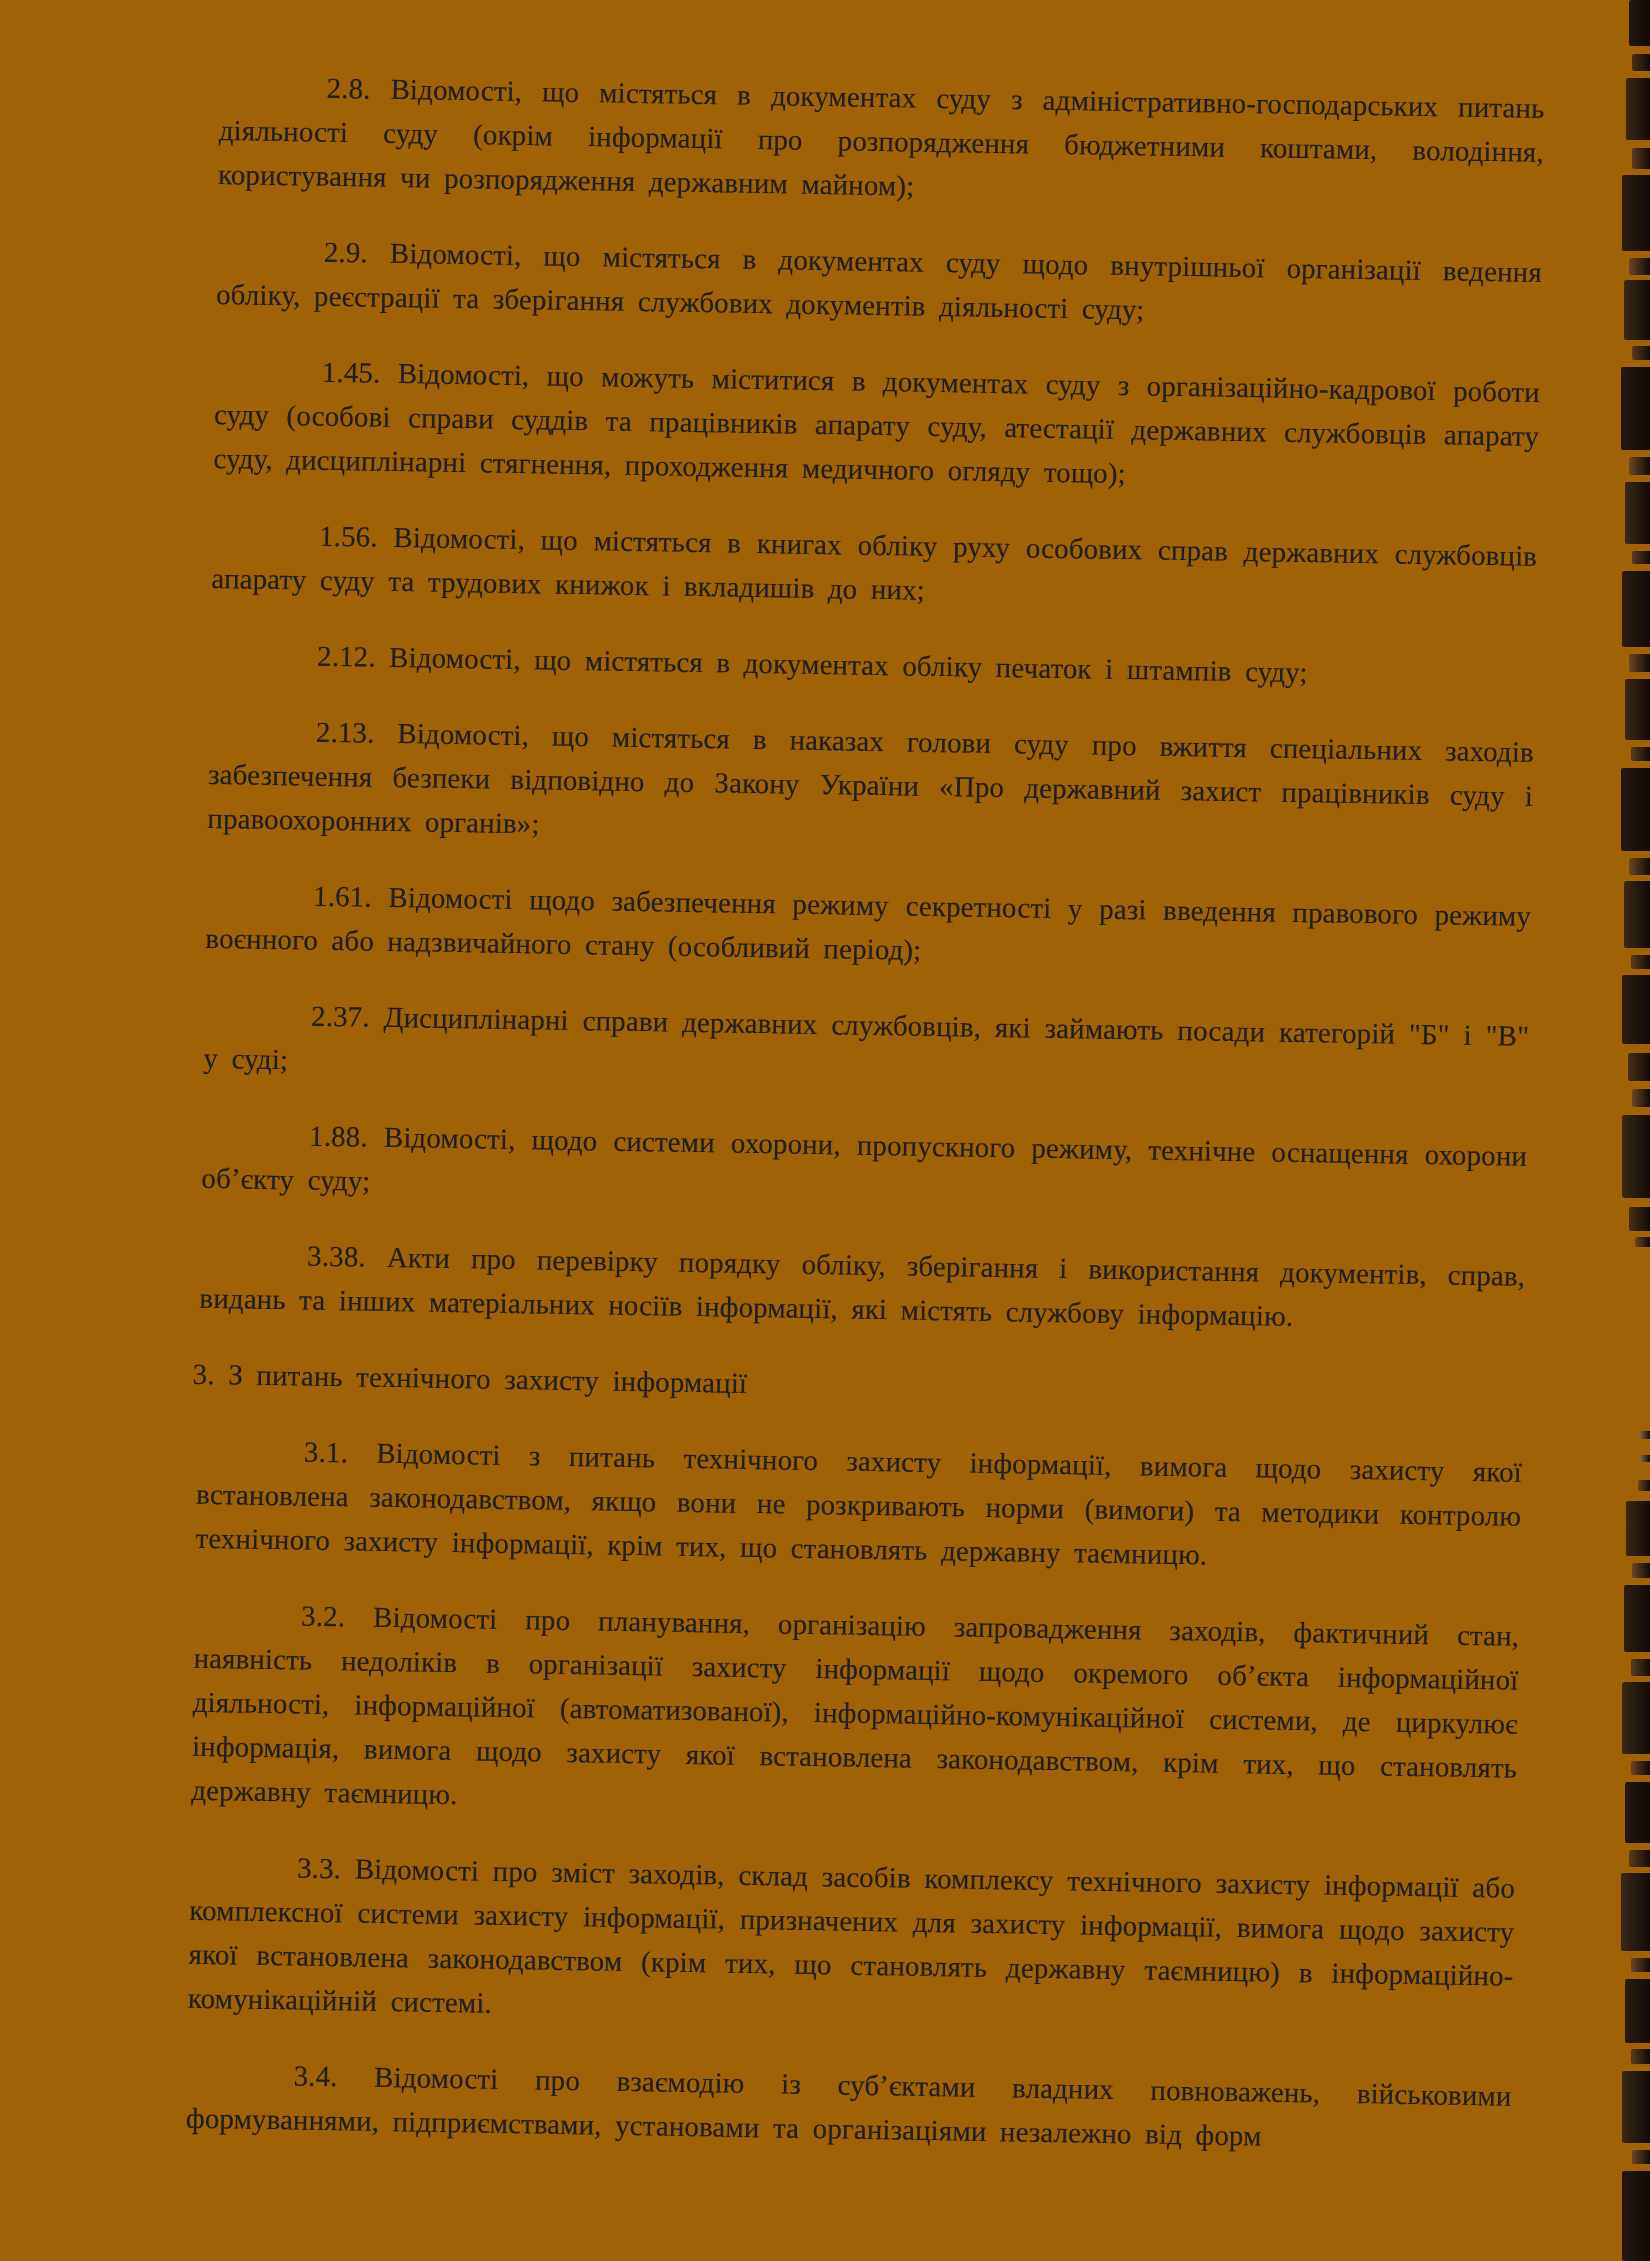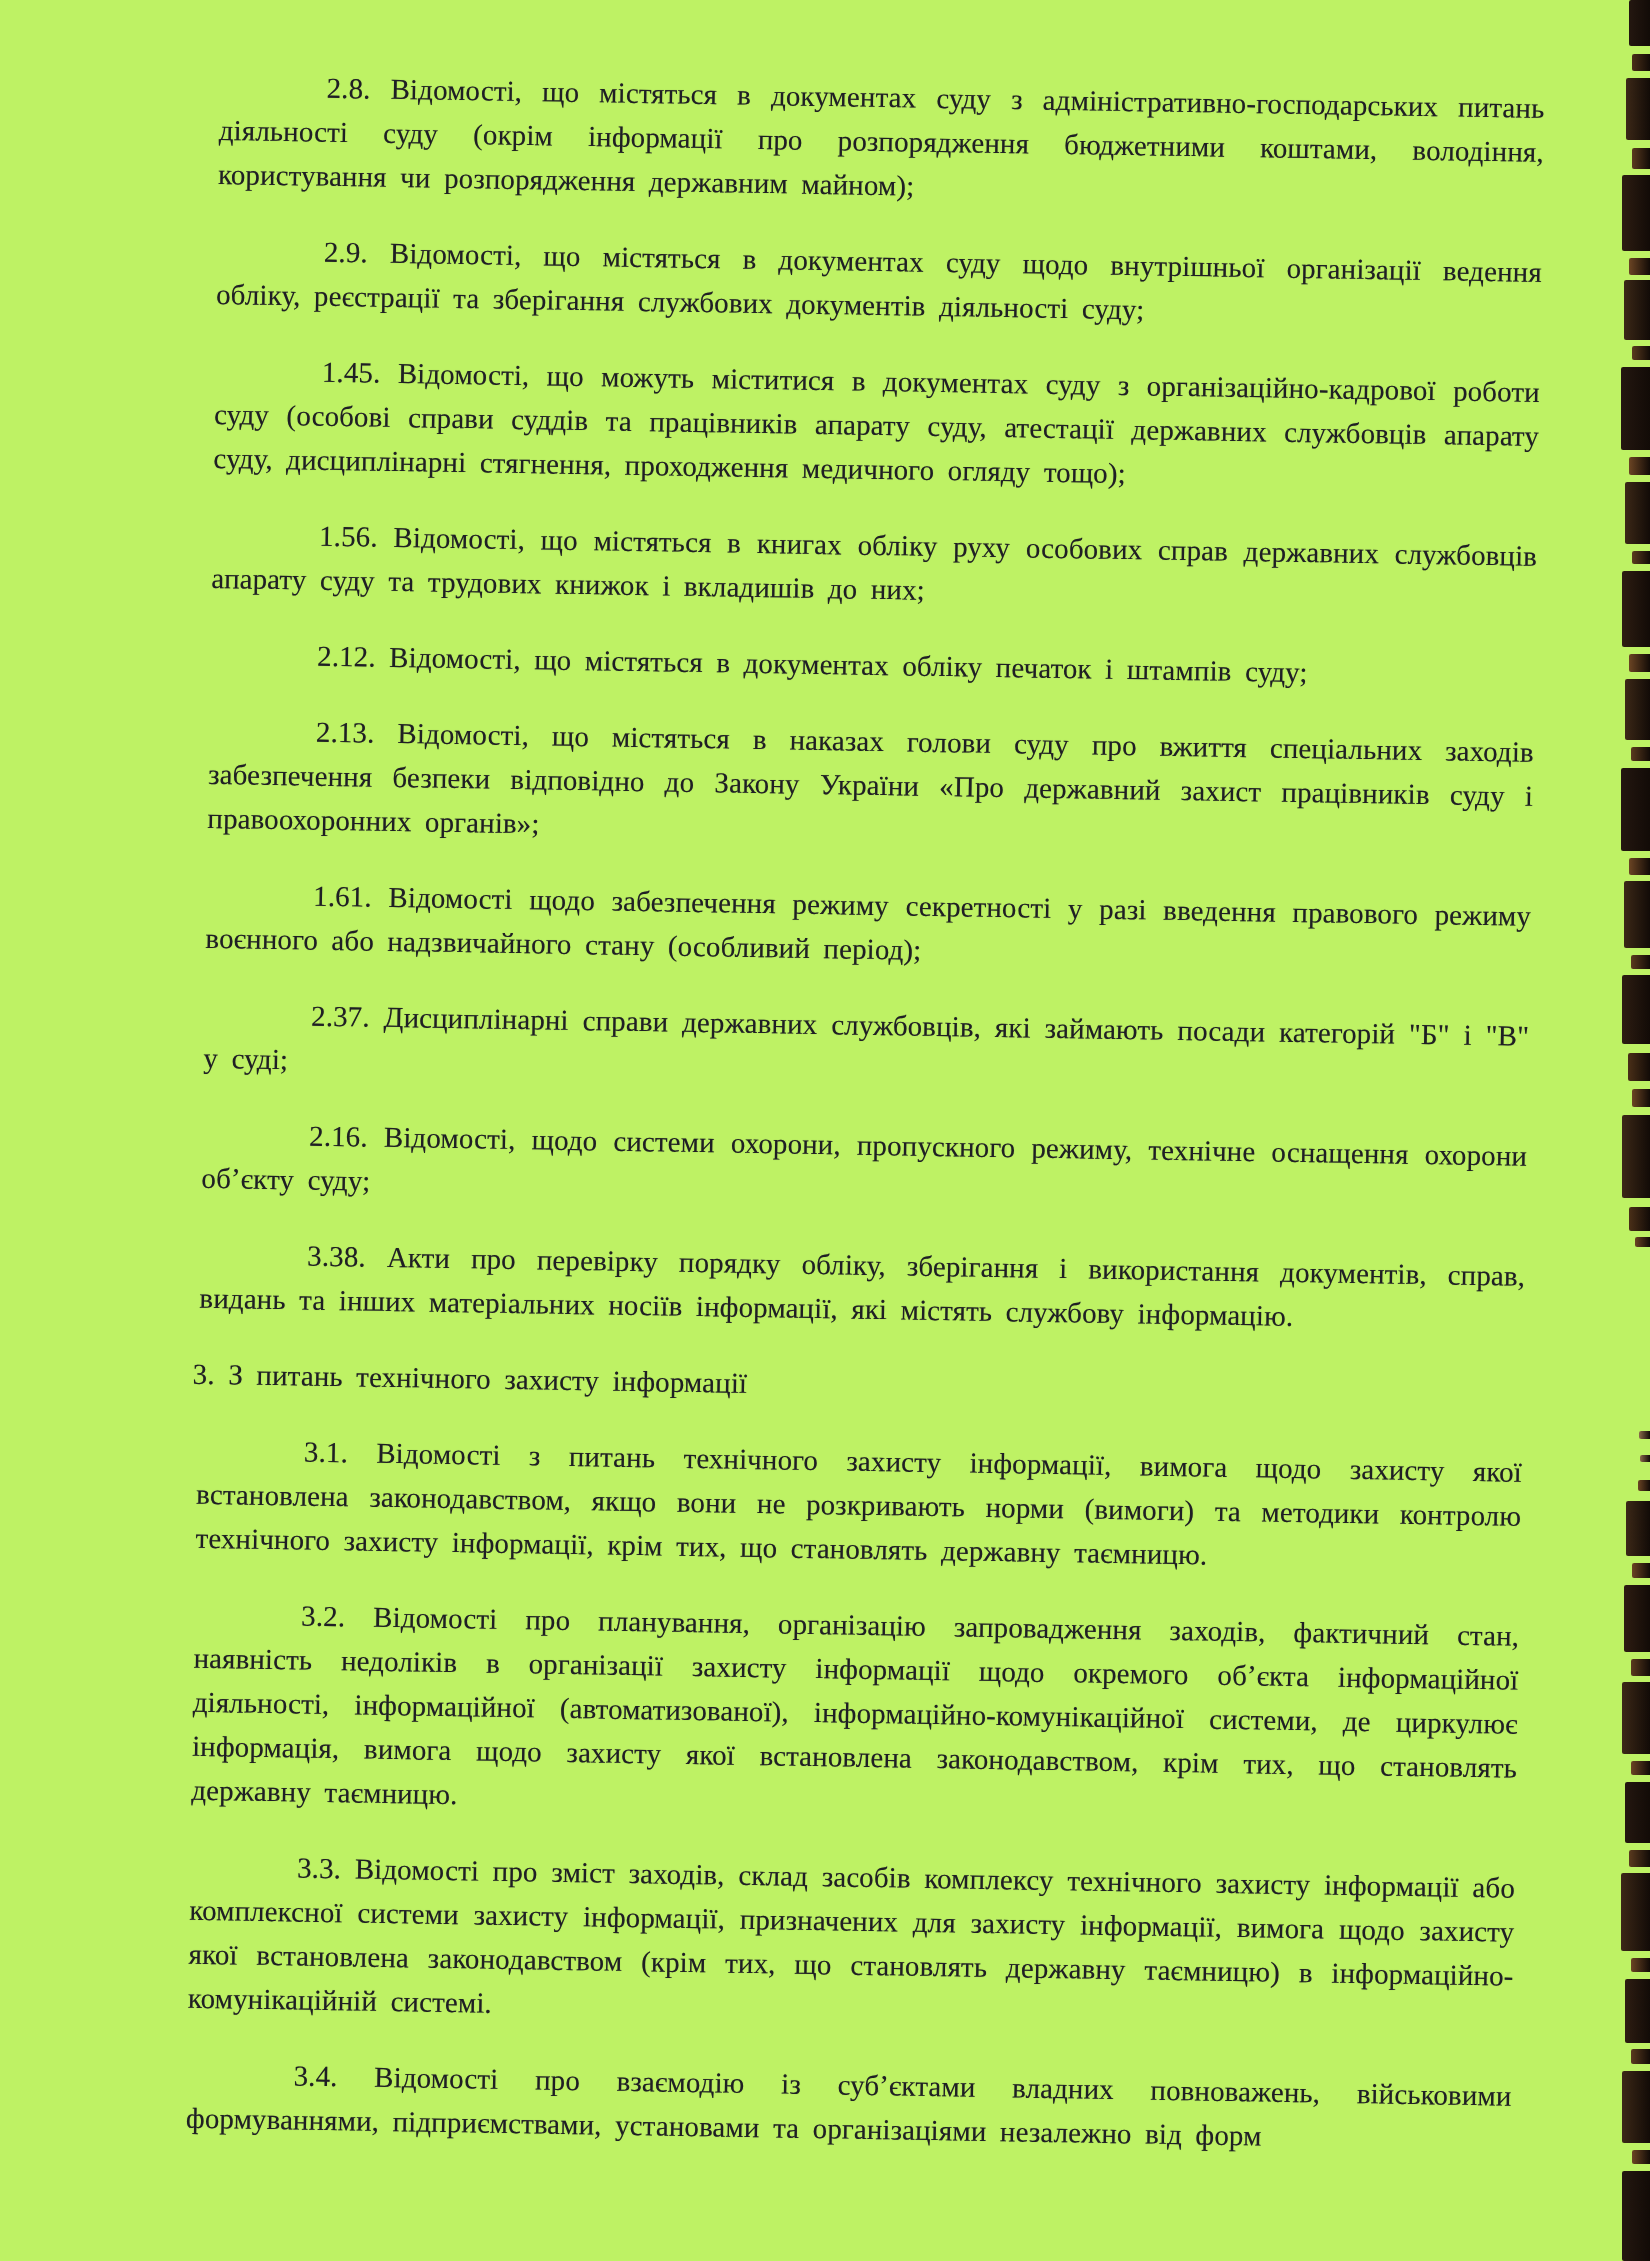--- a/index.html
+++ b/index.html
@@ -9,21 +9,21 @@
   }
   body {
     width: 1650px;
     height: 2261px;
     position: relative;
     overflow: hidden;
   }
   .page {
     position: absolute;
     inset: 0;
-    background: #bef264;
+    background: #a16207;
   }
   .page-text {
     position: absolute;
     left: 220px;
     top: 64px;
     width: 1325px;
     font-family: "Liberation Serif", "DejaVu Serif", serif;
     font-size: 29px;
     line-height: 44px;
     color: #1f1f24;
@@ -64,21 +64,21 @@
 
   <div class="page-text">
     <p class="para"><span>2.8.</span> <span>Відомості, що містяться в документах суду з адміністративно-господарських питань діяльності суду (окрім інформації про розпорядження бюджетними коштами, володіння, користування чи розпорядження державним майном);</span></p>
     <p class="para"><span>2.9.</span> <span>Відомості, що містяться в документах суду щодо внутрішньої організації ведення обліку, реєстрації та зберігання службових документів діяльності суду;</span></p>
     <p class="para"><span>1.45.</span> <span>Відомості, що можуть міститися в документах суду з організаційно-кадрової роботи суду (особові справи суддів та працівників апарату суду, атестації державних службовців апарату суду, дисциплінарні стягнення, проходження медичного огляду тощо);</span></p>
     <p class="para"><span>1.56.</span> <span>Відомості, що містяться в книгах обліку руху особових справ державних службовців апарату суду та трудових книжок і вкладишів до них;</span></p>
     <p class="para"><span>2.12.</span> <span>Відомості, що містяться в документах обліку печаток і штампів суду;</span></p>
     <p class="para"><span>2.13.</span> <span>Відомості, що містяться в наказах голови суду про вжиття спеціальних заходів забезпечення безпеки відповідно до Закону України «Про державний захист працівників суду і правоохоронних органів»;</span></p>
     <p class="para"><span>1.61.</span> <span>Відомості щодо забезпечення режиму секретності у разі введення правового режиму воєнного або надзвичайного стану (особливий період);</span></p>
     <p class="para"><span>2.37.</span> <span>Дисциплінарні справи державних службовців, які займають посади категорій "Б" і "В" у суді;</span></p>
-    <p class="para"><span>2.16.</span> <span>Відомості, щодо системи охорони, пропускного режиму, технічне оснащення охорони об’єкту суду;</span></p>
+    <p class="para"><span>1.88.</span> <span>Відомості, щодо системи охорони, пропускного режиму, технічне оснащення охорони об’єкту суду;</span></p>
     <p class="para"><span>3.38.</span> <span>Акти про перевірку порядку обліку, зберігання і використання документів, справ, видань та інших матеріальних носіїв інформації, які містять службову інформацію.</span></p>
     <p class="para heading"><span>3.</span> <span>З питань технічного захисту інформації</span></p>
     <p class="para"><span>3.1.</span> <span>Відомості з питань технічного захисту інформації, вимога щодо захисту якої встановлена законодавством, якщо вони не розкривають норми (вимоги) та методики контролю технічного захисту інформації, крім тих, що становлять державну таємницю.</span></p>
     <p class="para"><span>3.2.</span> <span>Відомості про планування, організацію запровадження заходів, фактичний стан, наявність недоліків в організації захисту інформації щодо окремого об’єкта інформаційної діяльності, інформаційної (автоматизованої), інформаційно-комунікаційної системи, де циркулює інформація, вимога щодо захисту якої встановлена законодавством, крім тих, що становлять державну таємницю.</span></p>
     <p class="para"><span>3.3.</span> <span>Відомості про зміст заходів, склад засобів комплексу технічного захисту інформації або комплексної системи захисту інформації, призначених для захисту інформації, вимога щодо захисту якої встановлена законодавством (крім тих, що становлять державну таємницю) в інформаційно-комунікаційній системі.</span></p>
     <p class="para"><span>3.4.</span> <span>Відомості про взаємодію із суб’єктами владних повноважень, військовими формуваннями, підприємствами, установами та організаціями незалежно від форм</span></p>
   </div>
 
   <div class="edge-strip" id="edge-strip">
       <div class="edge-mark" style="top: 0px; height: 46px; width: 21px; background: linear-gradient(90deg, rgb(36, 23, 16) 0%, rgb(18, 11, 7) 100%);"></div>

